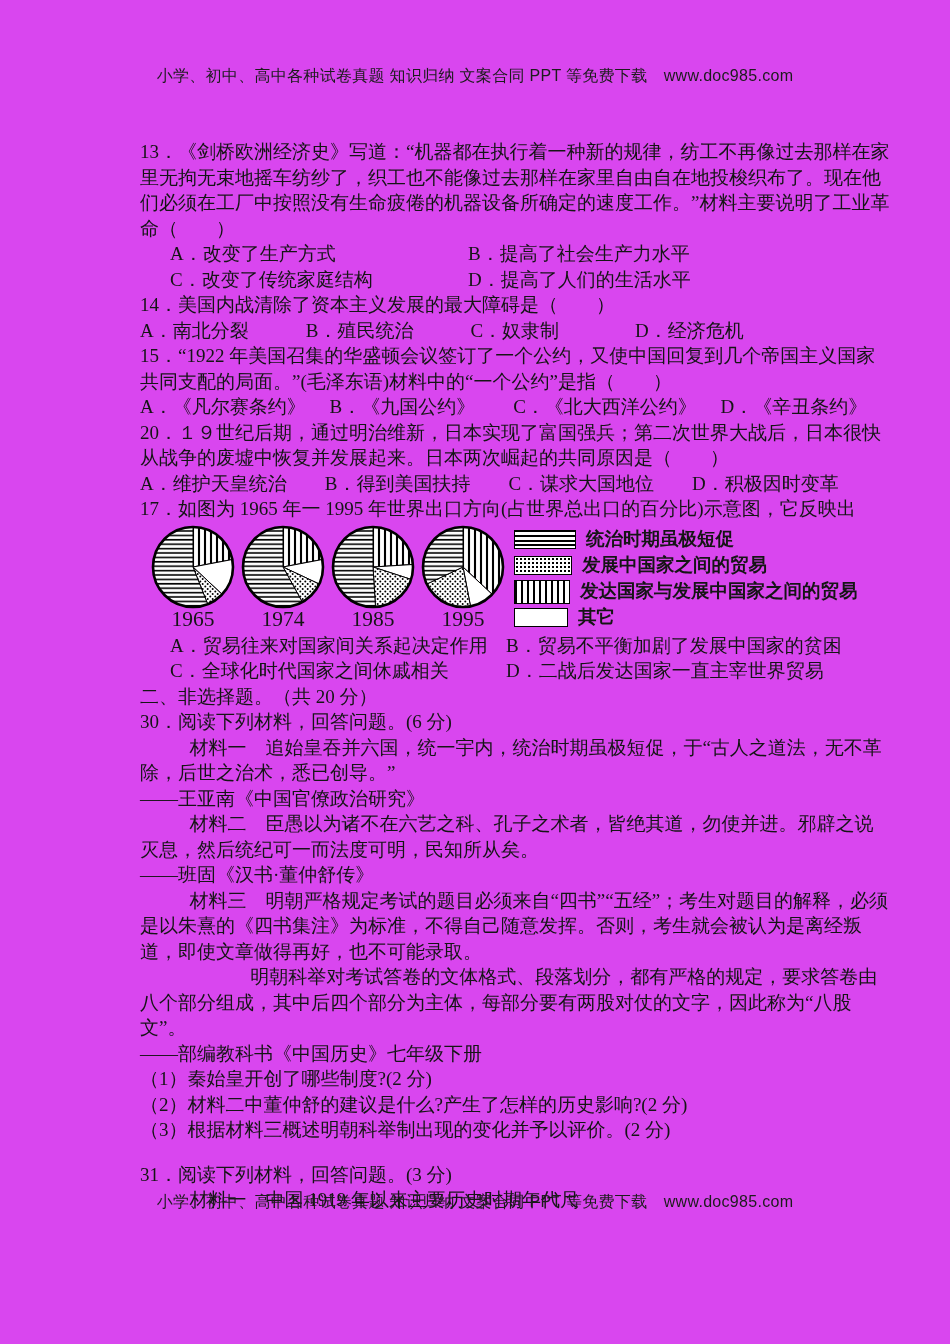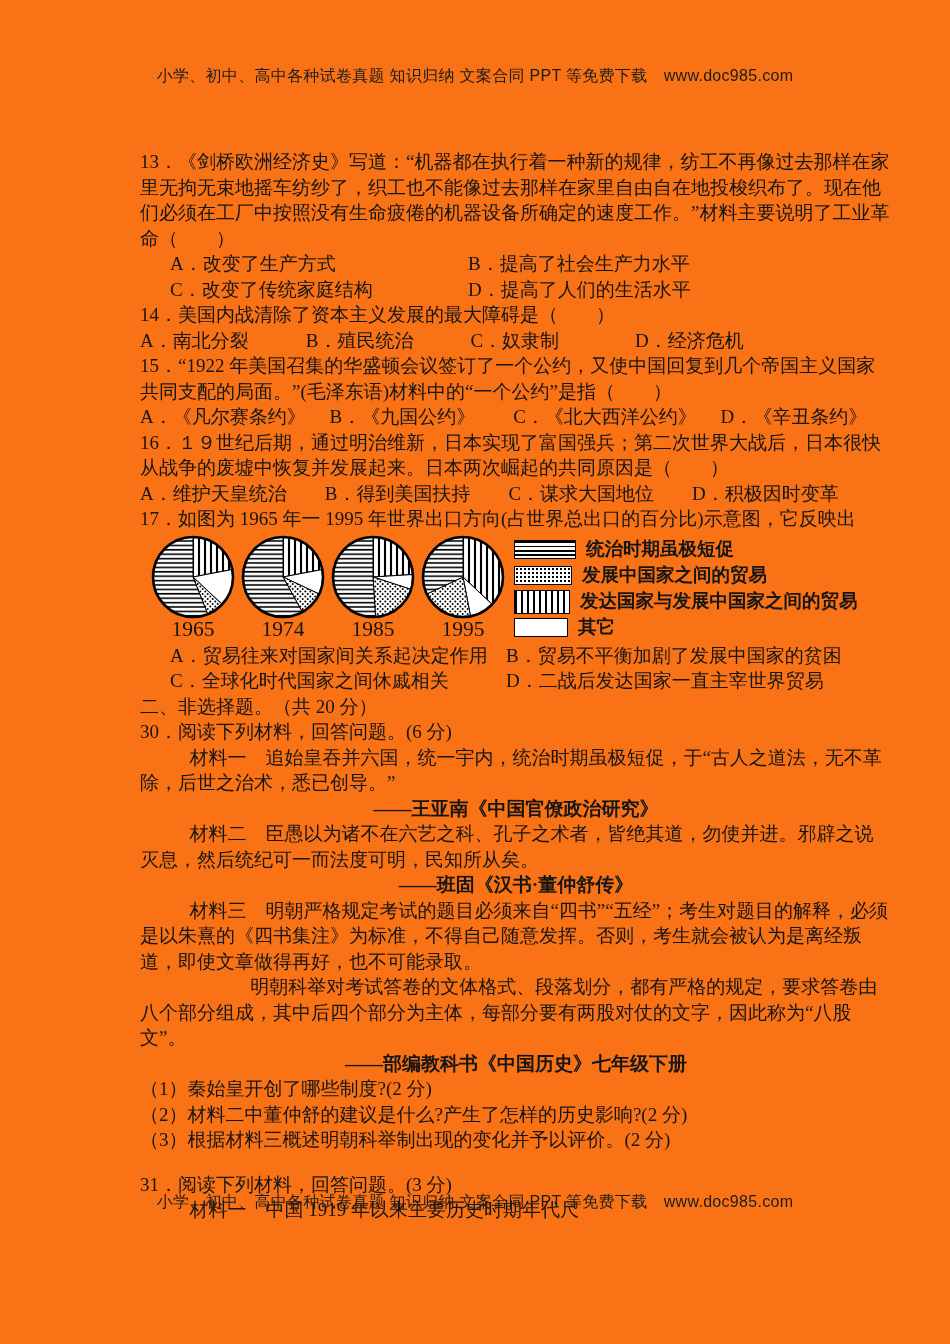--- a/index.html
+++ b/index.html
@@ -1,39 +1,39 @@
 <!DOCTYPE html>
 <html><head>
 <meta charset="utf-8">
 <style>
   html,body{margin:0;padding:0;background:#fff;}
   .page{
-    position:relative;width:950px;height:1344px;background:#f97316;overflow:hidden;
+    position:relative;width:950px;height:1344px;background:#d946ef;overflow:hidden;
     font-family:"Liberation Serif","DejaVu Serif",serif;color:#151515;
   }
   .hdrftr{
     position:absolute;left:0;width:950px;text-align:center;
     font-family:"Liberation Sans","DejaVu Sans",sans-serif;
     font-size:16px;color:#1c1c1c;letter-spacing:0.3px;
   }
   .hdr{top:66px;}
   .ftr{top:1192px;}
   .content{
-    position:absolute;left:140px;top:149px;width:752px;
+    position:absolute;left:140px;top:139px;width:752px;
     font-size:19px;line-height:25.5px;
   }
   .content p{margin:0;padding:0;}
   .ind{padding-left:30px;}
   .optrow{display:flex;padding-left:30px;}
   .optrow .c1{flex:none;}
   .w300{width:298px;}
   .w340{width:336px;}
   .mat{text-indent:2.6em;}
   .mat2{text-indent:5.8em;}
-  .src{text-align:center;font-weight:bold;}
+  .src{text-align:left;}
   .gap-top{margin-top:19px !important;}
   
   .chart-row{display:flex;align-items:flex-start;height:106px;margin:3px 0 2px 8px;}
   .pies{display:flex;flex:none;}
   .pie-block{width:90px;flex:none;text-align:center;}
   .pie-block svg{display:block;margin:0 auto;}
   .pie-year{font-size:21.5px;line-height:24px;margin-top:-2px;}
   .legend{margin-left:6px;padding-top:2px;}
   .lg-row{display:flex;align-items:center;height:26px;}
   .sw{height:19px;border:1.7px solid #000;margin-right:10px;flex:none;box-sizing:border-box;}
@@ -78,21 +78,21 @@
       <span class="c1 w300">C．改变了传统家庭结构</span>
       <span>D．提高了人们的生活水平</span>
     </div>
 
     <p>14．美国内战清除了资本主义发展的最大障碍是（　　）</p>
     <p class="ind">A．南北分裂　　　B．殖民统治　　　C．奴隶制　　　　D．经济危机</p>
 
     <p>15．“1922 年美国召集的华盛顿会议签订了一个公约，又使中国回复到几个帝国主义国家共同支配的局面。”(毛泽东语)材料中的“一个公约”是指（　　）</p>
     <p class="ind">A．《凡尔赛条约》　 B．《九国公约》　　C．《北大西洋公约》　 D．《辛丑条约》</p>
 
-    <p>16．１９世纪后期，通过明治维新，日本实现了富国强兵；第二次世界大战后，日本很快从战争的废墟中恢复并发展起来。日本两次崛起的共同原因是（　　）</p>
+    <p>20．１９世纪后期，通过明治维新，日本实现了富国强兵；第二次世界大战后，日本很快从战争的废墟中恢复并发展起来。日本两次崛起的共同原因是（　　）</p>
     <p class="ind">A．维护天皇统治　　B．得到美国扶持　　C．谋求大国地位　　D．积极因时变革</p>
 
     <p>17．如图为 1965 年一 1995 年世界出口方向(占世界总出口的百分比)示意图，它反映出</p>
 
     <div class="chart-row">
       <div class="pies" id="pies">
           <div class="pie-block">
             <svg width="88" height="84" viewBox="0 0 88 84">
               <path d="M 44 42 L 44.00 2.00 A 40 40 0 0 1 83.29 34.50 Z" fill="url(#pat-vstripe)" stroke="#000" stroke-width="1"></path>
               <path d="M 44 42 L 83.29 34.50 A 40 40 0 0 1 73.16 69.38 Z" fill="#fff" stroke="#000" stroke-width="1"></path>

